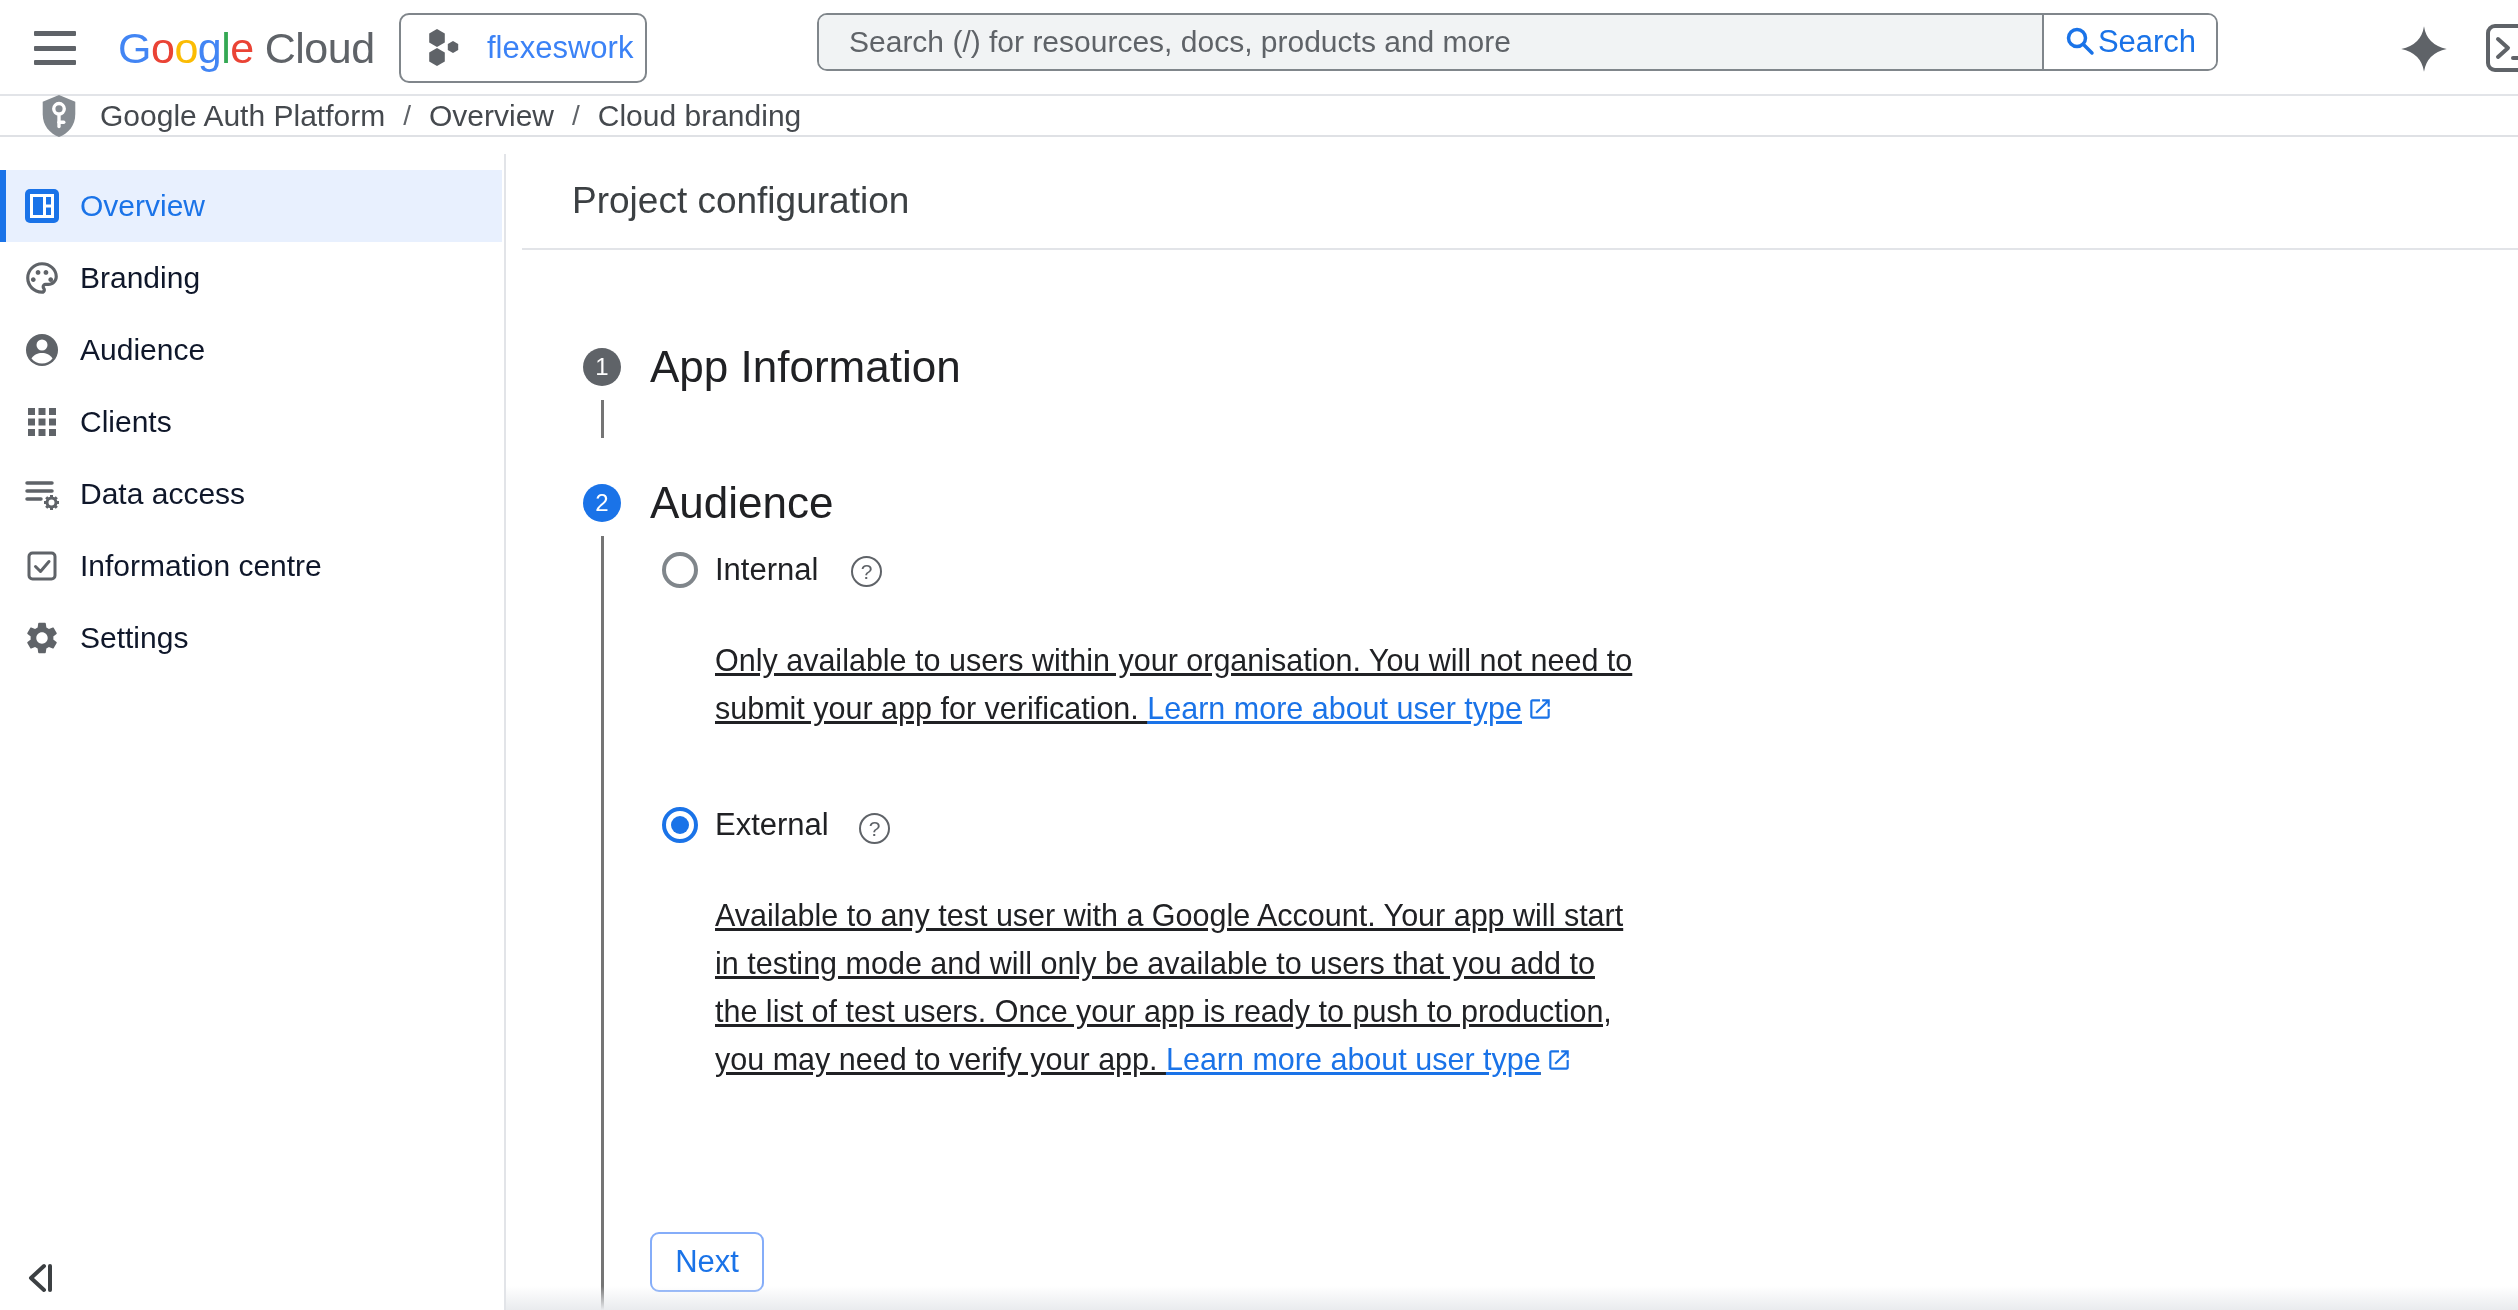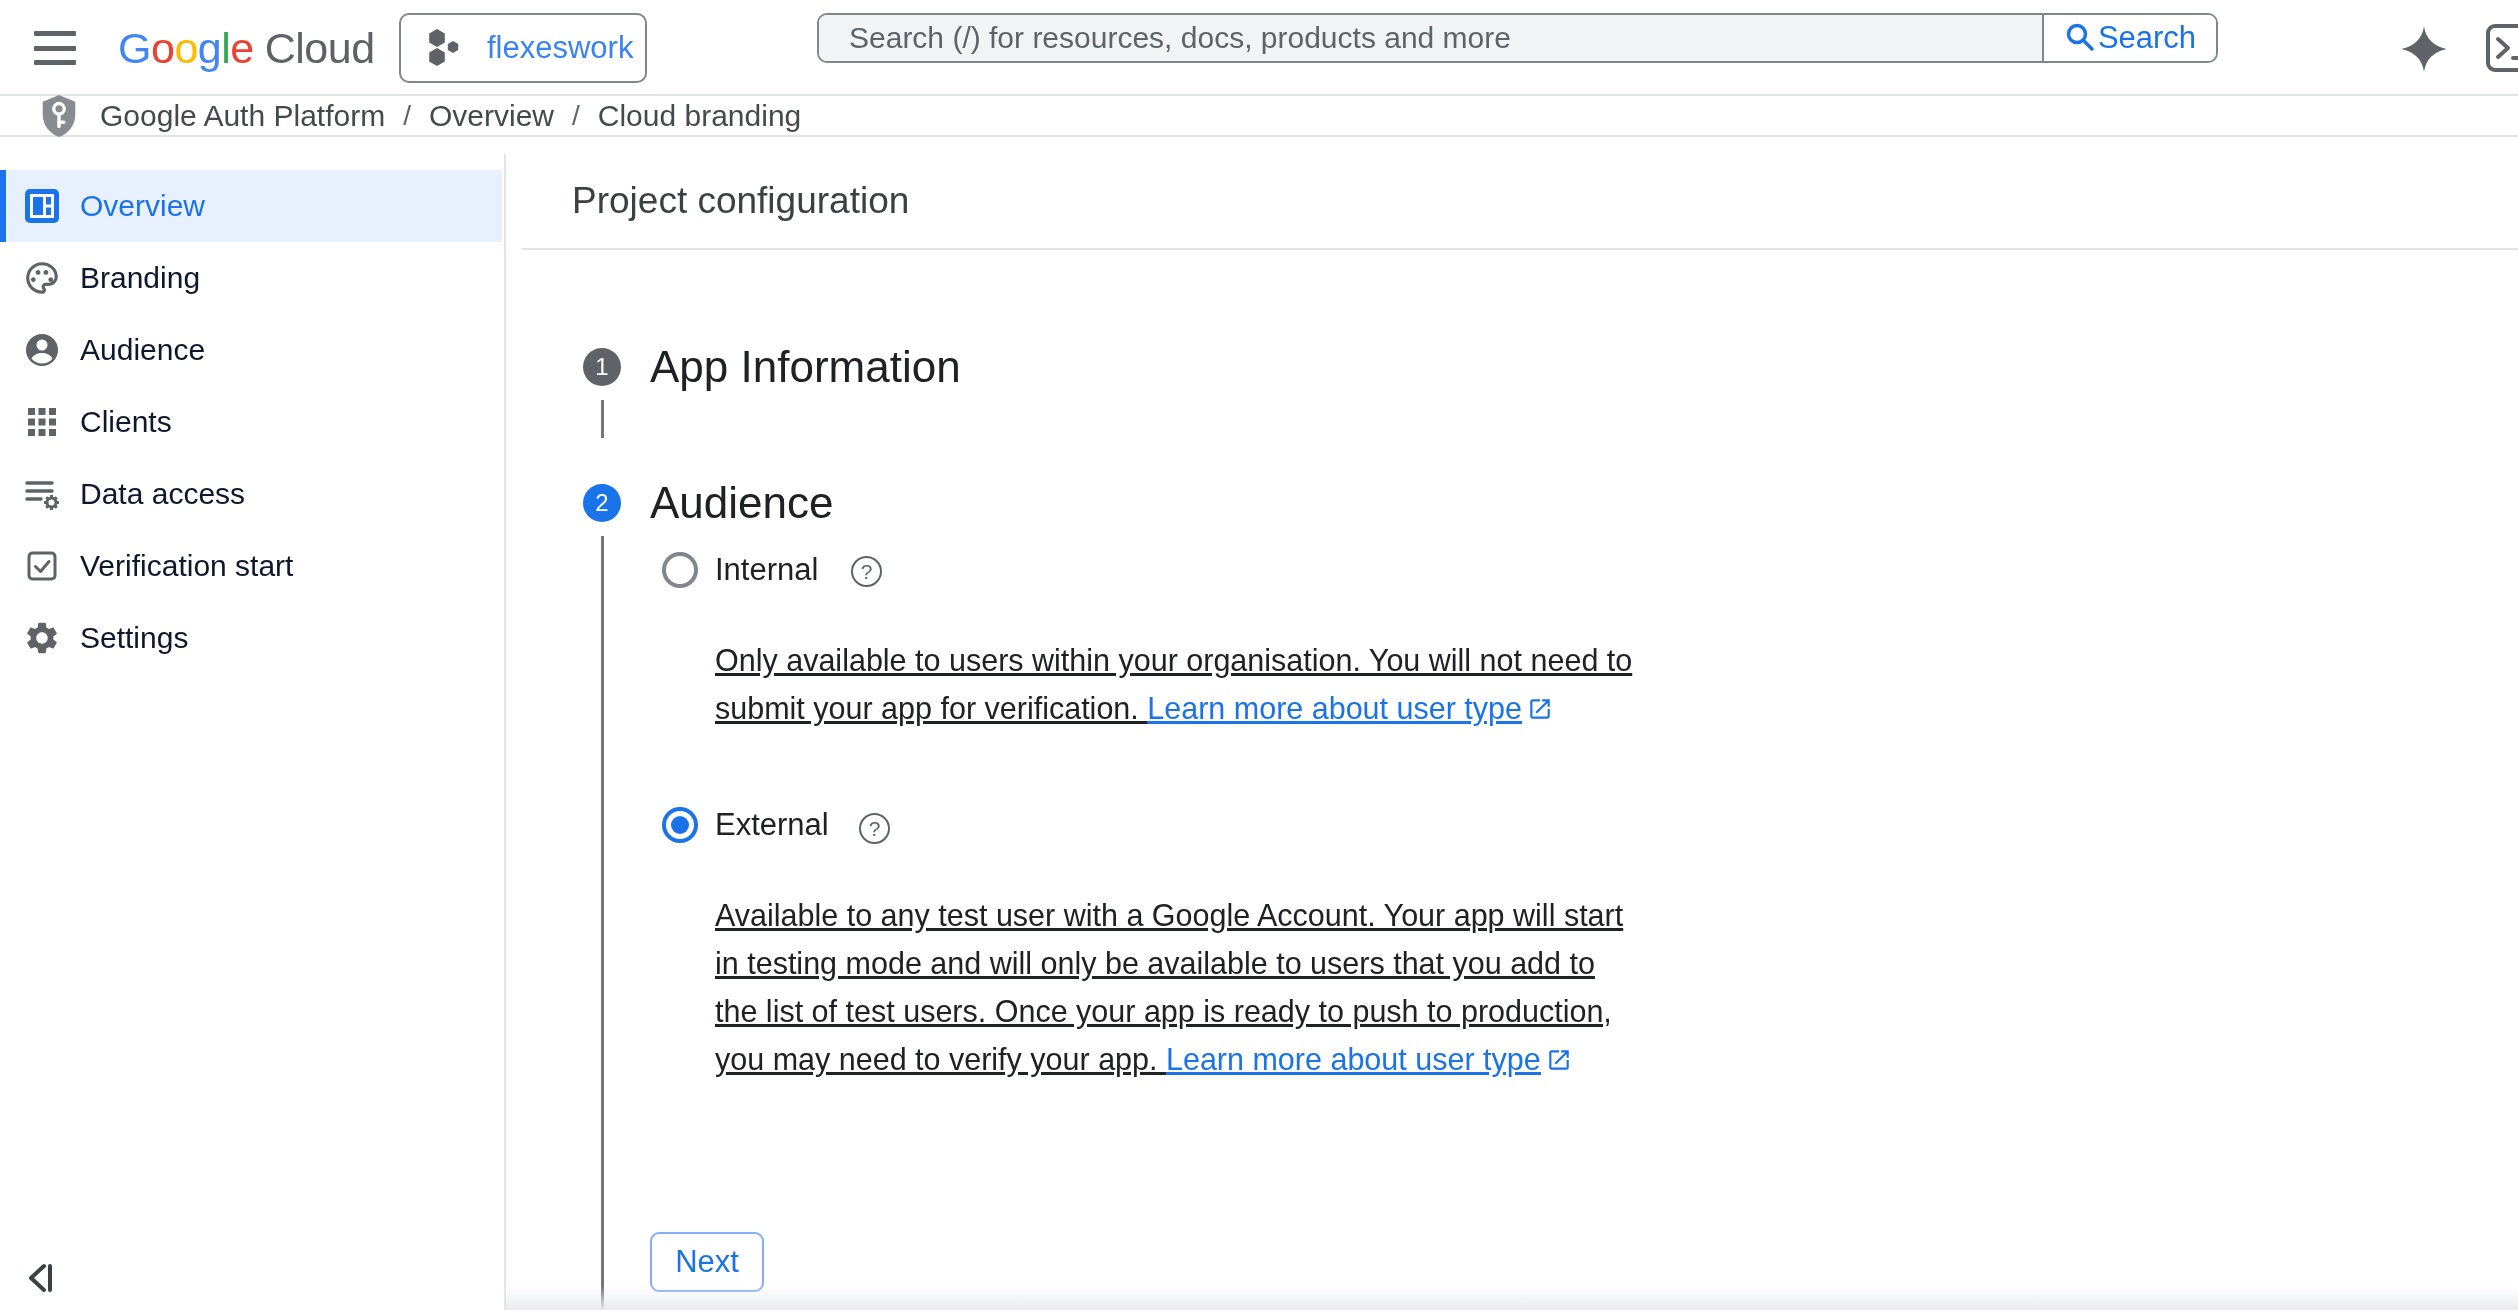--- a/index.html
+++ b/index.html
@@ -30,21 +30,21 @@
   .logo .l-yellow { color: #FBBC04; }
   .logo .l-green { color: #34A853; }
   .logo .cloud { color: #5f6368; margin-left: 11px; font-weight: 400; }
   .project-btn {
     position: absolute; left: 399px; top: 13px; width: 248px; height: 70px;
     border: 2px solid #80868b; border-radius: 10px; background: #fff;
     display: flex; align-items: center; gap: 22px; padding-left: 24px; cursor: pointer;
   }
   .project-btn .label { font-size: 31px; color: #3b82f6; }
   .searchbar {
-    position: absolute; left: 817px; top: 13px; width: 1401px; height: 50px;
+    position: absolute; left: 817px; top: 13px; width: 1401px; height: 58px;
     border: 2px solid #80868b; border-radius: 10px; overflow: hidden;
     display: flex; background: #f1f3f4;
   }
   .searchbar input {
     flex: 1; border: none; outline: none; background: #f1f3f4;
     font-family: "Liberation Sans", sans-serif;
     font-size: 30px; color: #5f6368; padding: 0 0 0 30px;
   }
   .searchbar input::placeholder { color: #5f6368; opacity: 1; }
   .search-btn {
@@ -286,21 +286,21 @@
         <span>Data access</span>
       </div>
 
       <div class="nav-item">
         <span class="nav-icon">
           <svg width="38" height="38" viewBox="0 0 38 38">
             <rect x="6" y="6" width="26" height="26" rx="3.5" fill="none" stroke="#5f6368" stroke-width="3"></rect>
             <polyline points="12.5,19.5 17.5,24.5 26,14.5" fill="none" stroke="#5f6368" stroke-width="3" stroke-linecap="round" stroke-linejoin="round"></polyline>
           </svg>
         </span>
-        <span>Verification start</span>
+        <span>Information centre</span>
       </div>
 
       <div class="nav-item">
         <span class="nav-icon">
           <svg width="38" height="38" viewBox="0 0 24 24">
             <path fill="#5f6368" d="M19.14 12.94c.04-.3.06-.61.06-.94 0-.32-.02-.64-.07-.94l2.03-1.58c.18-.14.23-.41.12-.61l-1.92-3.32c-.12-.22-.37-.29-.59-.22l-2.39.96c-.5-.38-1.03-.7-1.62-.94l-.36-2.54c-.04-.24-.24-.41-.48-.41h-3.84c-.24 0-.43.17-.47.41l-.36 2.54c-.59.24-1.13.57-1.62.94l-2.39-.96c-.22-.08-.47 0-.59.22L2.74 8.87c-.12.21-.08.47.12.61l2.03 1.58c-.05.3-.09.63-.09.94s.02.64.07.94l-2.03 1.58c-.18.14-.23.41-.12.61l1.92 3.32c.12.22.37.29.59.22l2.39-.96c.5.38 1.03.7 1.62.94l.36 2.54c.05.24.24.41.48.41h3.84c.24 0 .44-.17.47-.41l.36-2.54c.59-.24 1.13-.56 1.62-.94l2.39.96c.22.08.47 0 .59-.22l1.92-3.32c.12-.22.07-.47-.12-.61l-2.01-1.58zM12 15.6c-1.98 0-3.6-1.62-3.6-3.6s1.62-3.6 3.6-3.6 3.6 1.62 3.6 3.6-1.62 3.6-3.6 3.6z"></path>
           </svg>
         </span>
         <span>Settings</span>
       </div>

